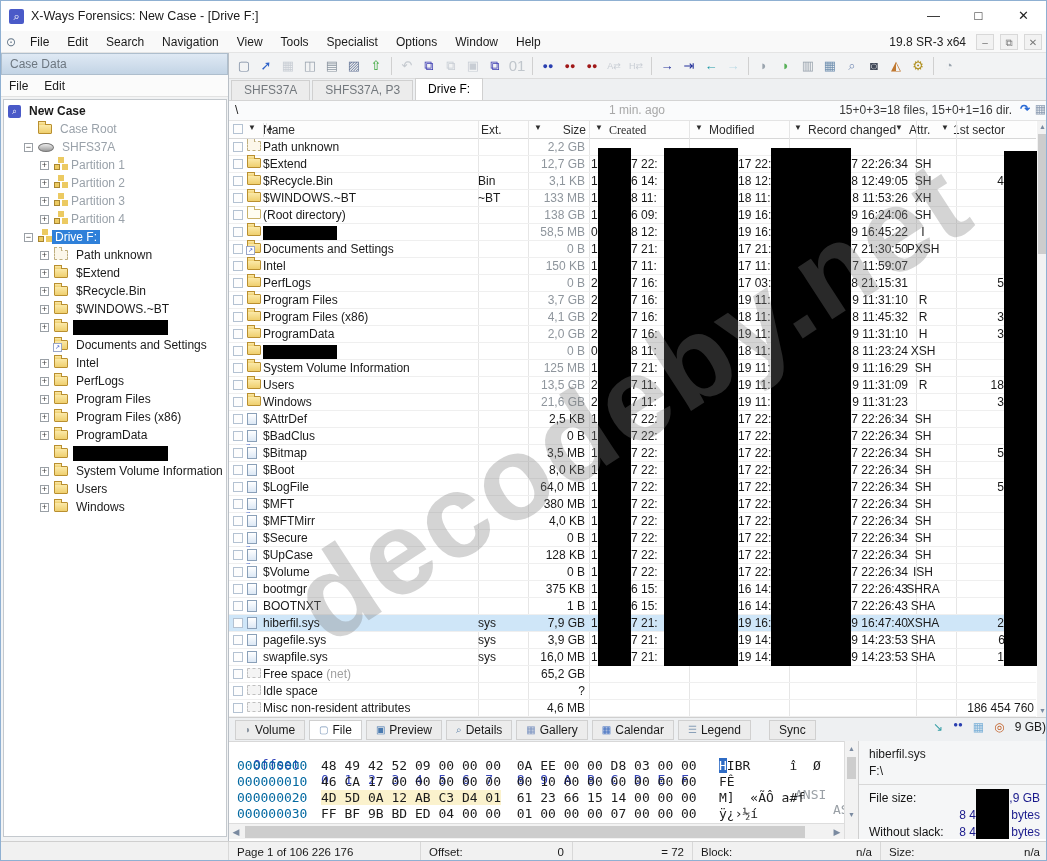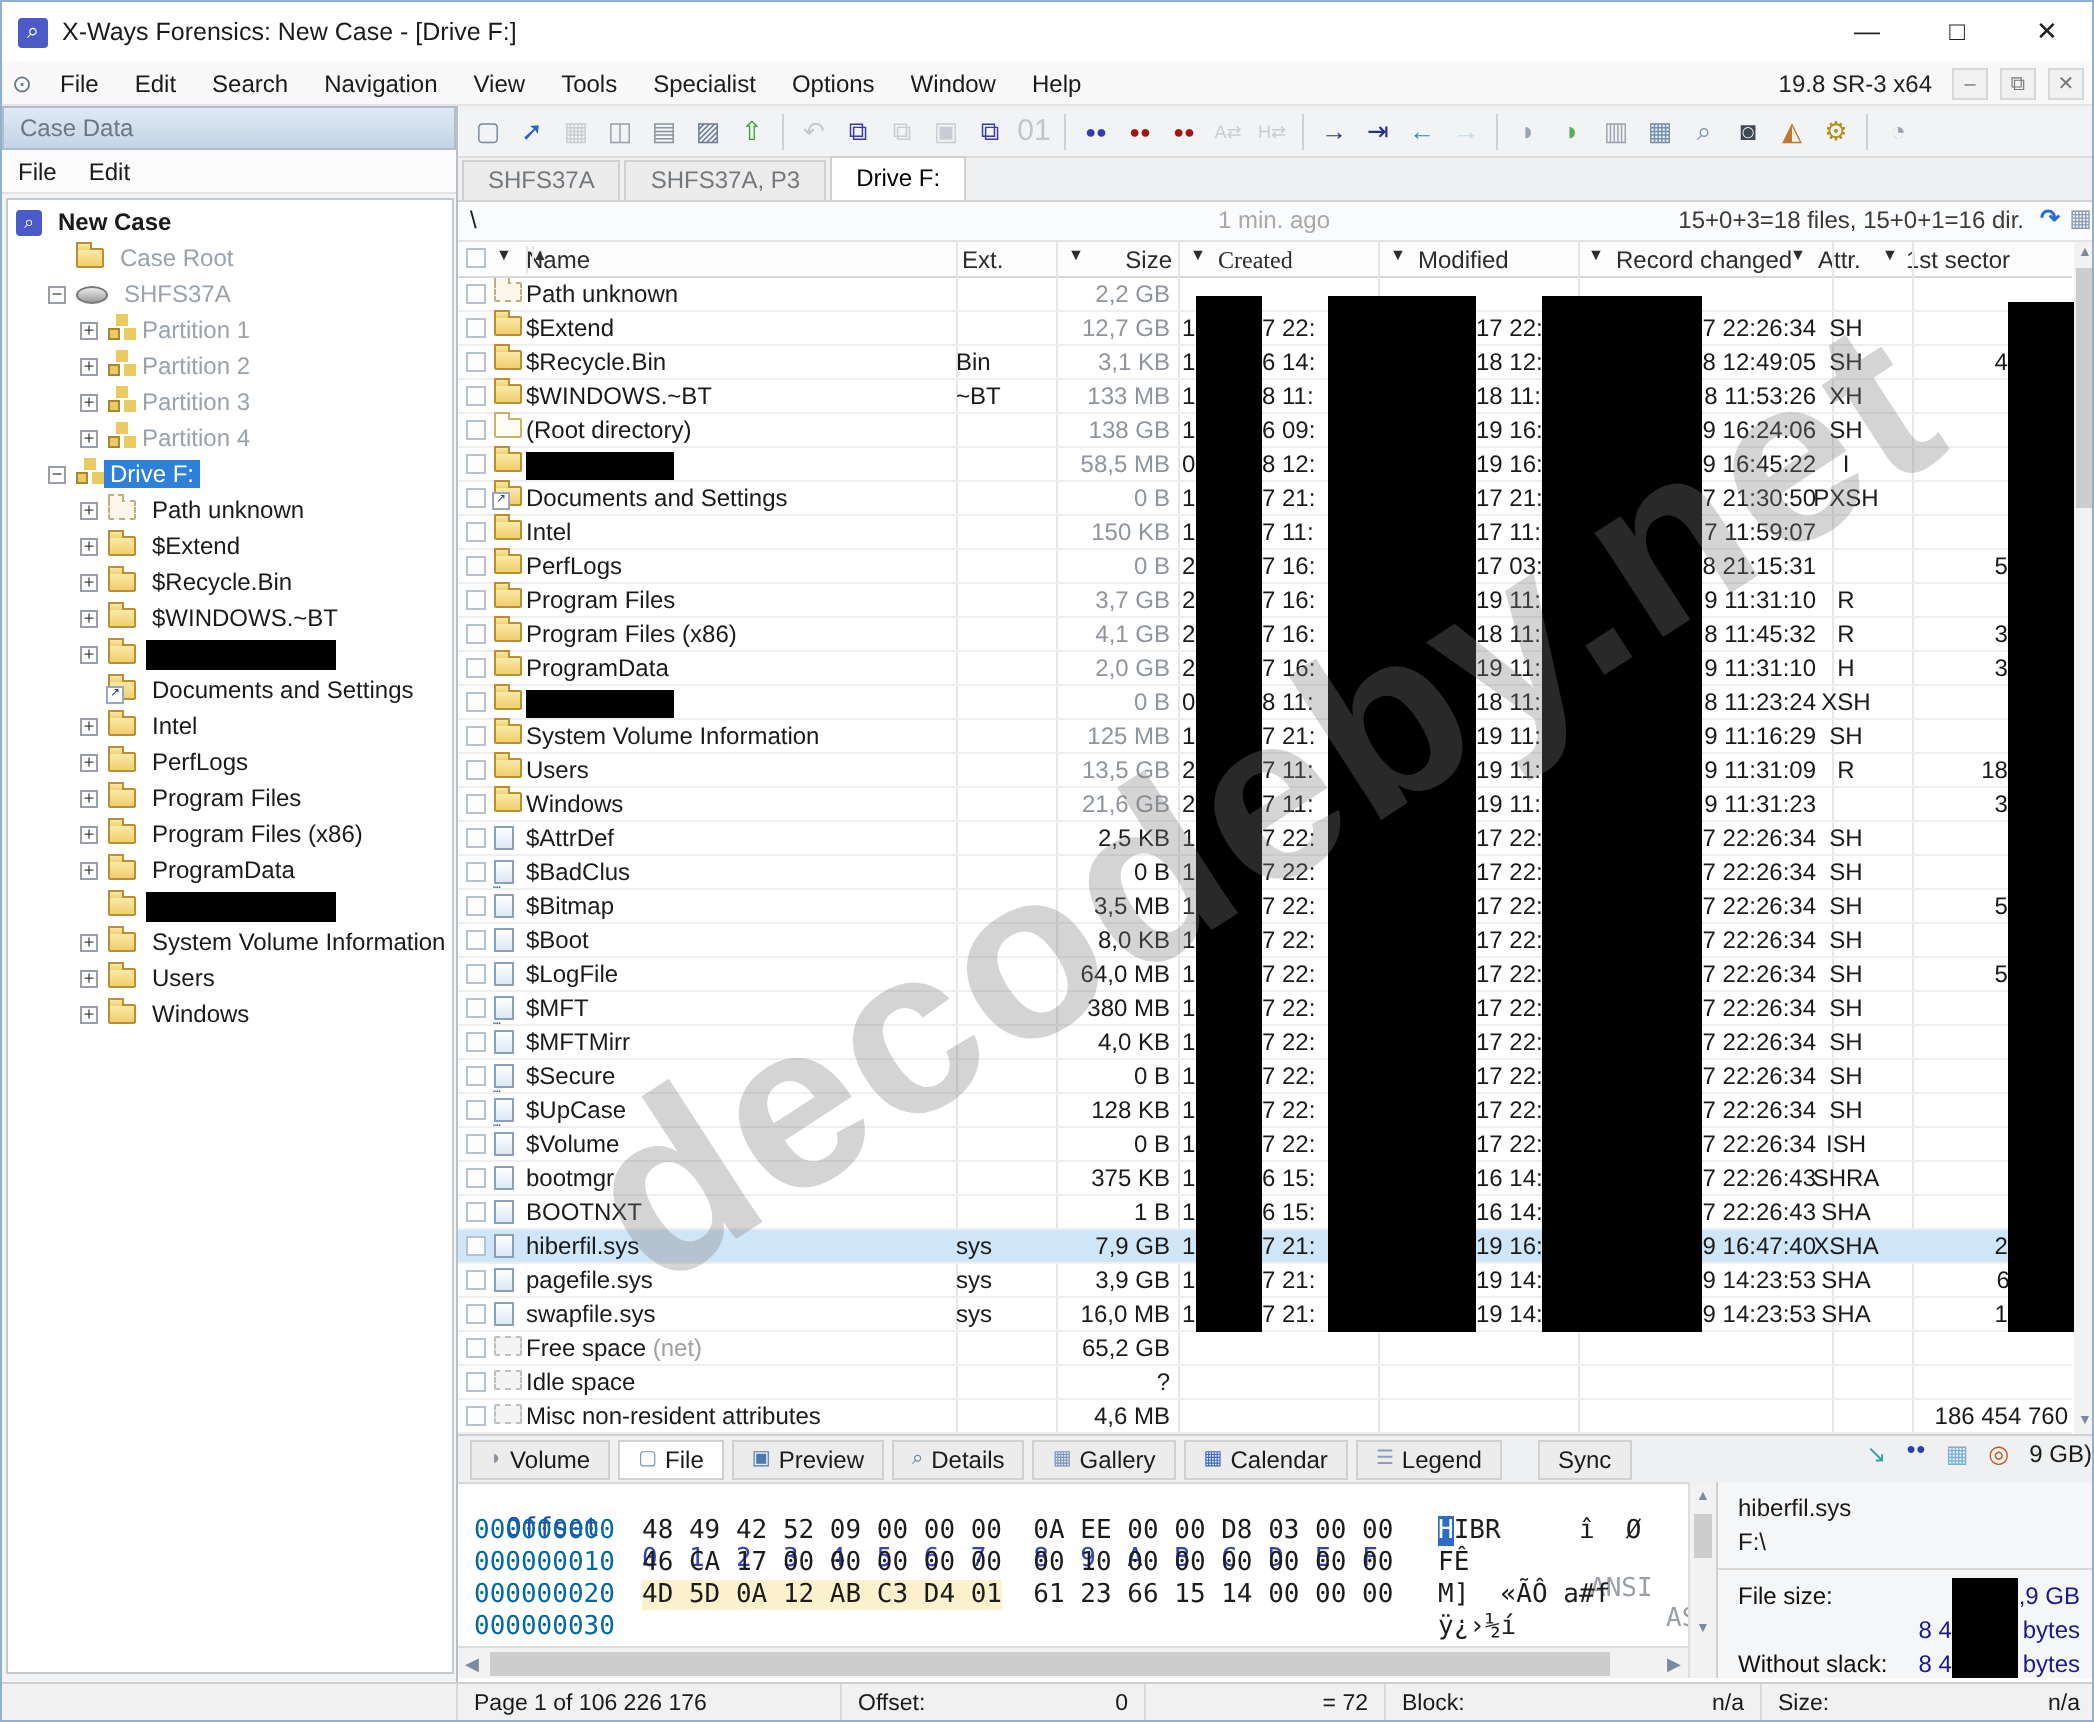--- a/index.html
+++ b/index.html
@@ -877,21 +877,21 @@
     <div class="hexrow">
       <span class="hx-off hx-hdr" style="left:24px;">Offset</span>
       <span class="hx-bytes hx-hdr"><i id="hha" style="font-style:normal;">0  1  2  3  4  5  6  7</i><i style="font-style:normal;">   </i><i id="hhb" style="font-style:normal;">8  9  A  B  C  D  E  F</i></span>
       <span class="hx-ansi hx-gray" style="left:566px;">ANSI</span>
       <span class="hx-ansi hx-gray" style="left:604px;">ASC</span>
     </div>
     <div id="hexrows">
         <div class="hexrow"><span class="hx-off">000000000</span><span class="hx-bytes"><span>48 49 42 52 09 00 00 00</span>  <span>0A EE 00 00 D8 03 00 00</span></span><span class="hx-ansi"><span class="bsel">H</span>IBR     î  Ø</span></div>
         <div class="hexrow"><span class="hx-off">000000010</span><span class="hx-bytes"><span>46 CA 17 00 00 00 00 00</span>  <span>00 10 00 00 00 00 00 00</span></span><span class="hx-ansi">FÊ</span></div>
         <div class="hexrow"><span class="hx-off">000000020</span><span class="hx-bytes"><span class="hl">4D 5D 0A 12 AB C3 D4 01</span>  <span>61 23 66 15 14 00 00 00</span></span><span class="hx-ansi">M]  «ÃÔ a#f</span></div>
-        <div class="hexrow"><span class="hx-off">000000030</span><span class="hx-ansi">ÿ¿›½í</span></div>
+        <div class="hexrow"><span class="hx-off">000000030</span><span class="hx-bytes"><span>FF BF 9B BD ED 04 00 00</span>  <span>01 00 00 00 07 00 00 00</span></span><span class="hx-ansi">ÿ¿›½í</span></div>
       </div>
   </div>
   <div class="hscroll">
     <span class="hs-btn" style="left:0;">◀</span>
     <span class="hs-thumb"></span>
     <span class="hs-btn" style="right:0;">▶</span>
   </div>
   <div class="hexvs">
     <span class="vs-btn" style="top:2px;left:1px;">▲</span>
     <span class="vs-thumb" style="top:16px;height:22px;left:2px;"></span>

